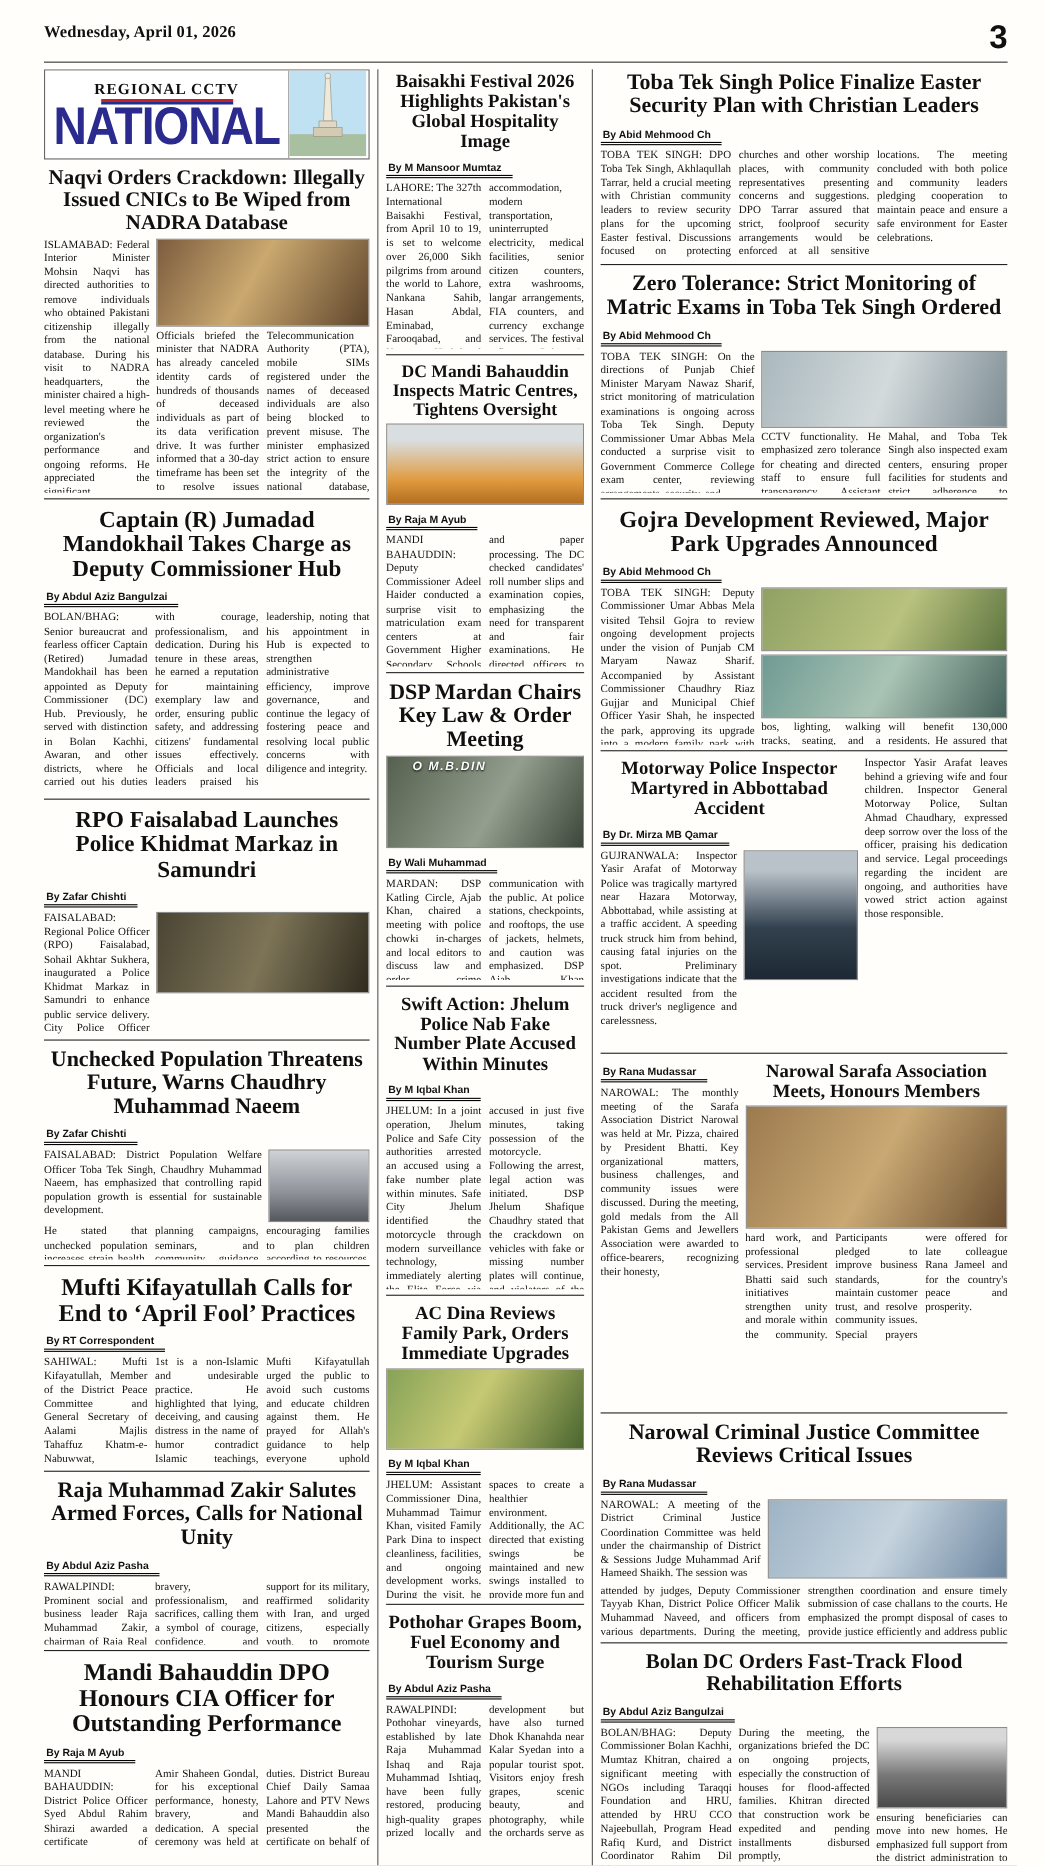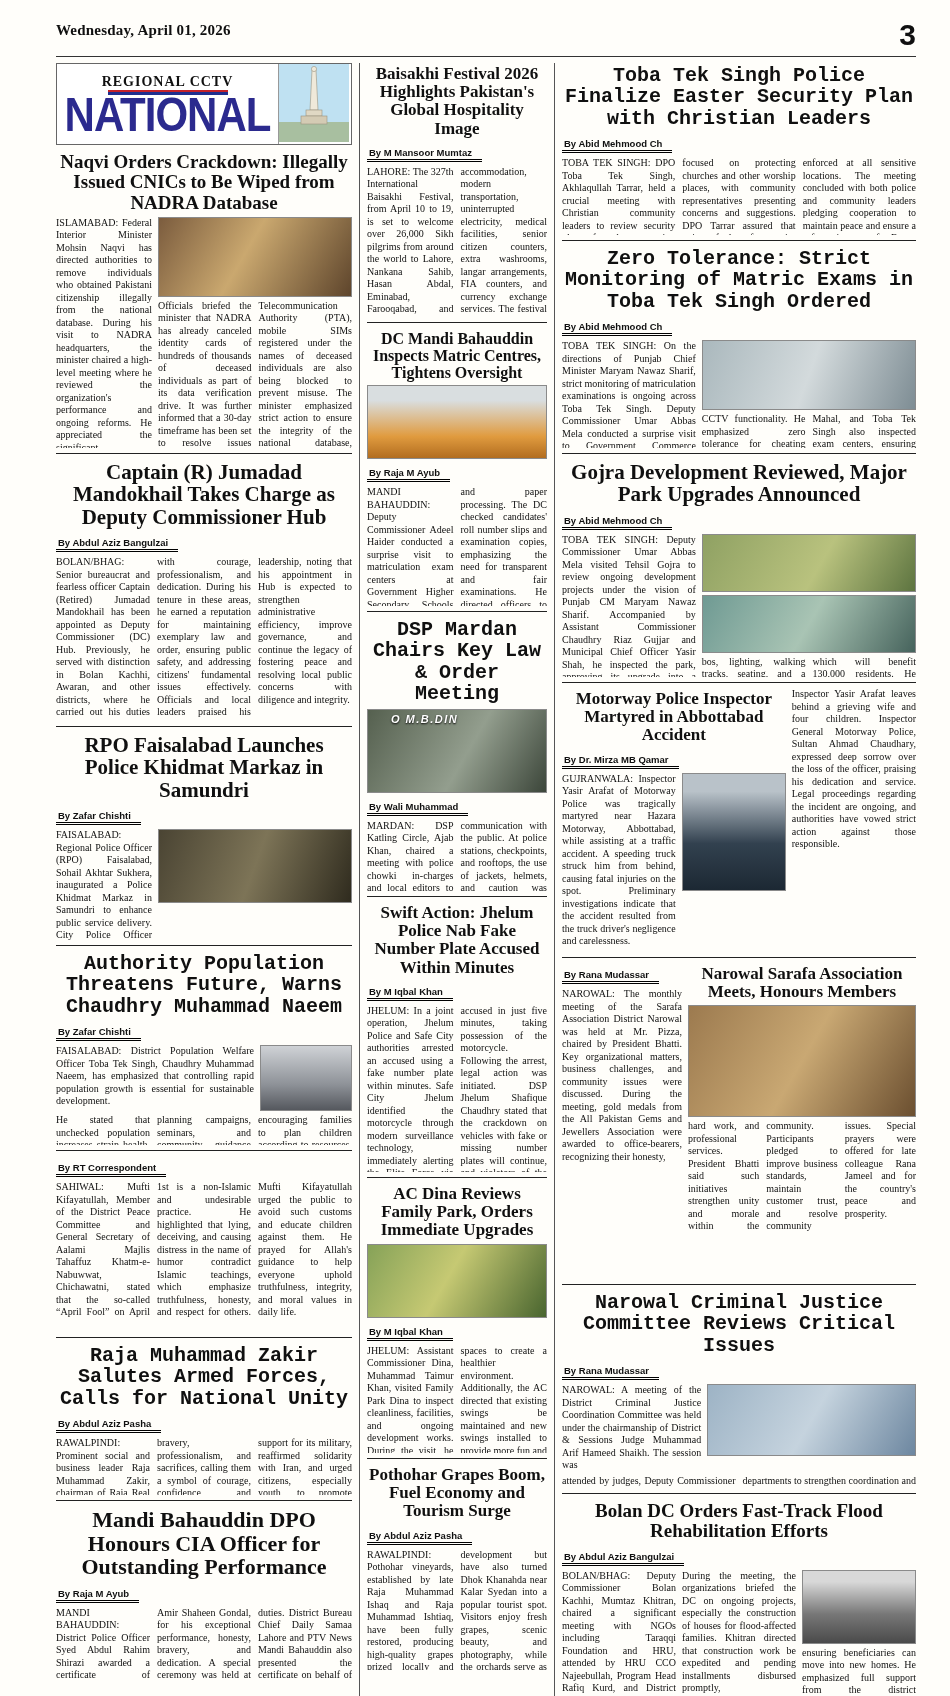--- a/index.html
+++ b/index.html
@@ -1,30 +1,30 @@
 <!DOCTYPE html>
 <html><head>
 <meta charset="utf-8">
 <style>
   html,body{margin:0;padding:0;background:#d9d9d9;}
   .page{width:950px;height:1696px;margin:0 auto;background:#fffefa;color:#101010;
         font-family:"Liberation Serif",serif;box-sizing:border-box;
-        padding:22px 34px 8px 56px;position:relative;overflow:hidden;}
+        padding:22px 34px 8px 40px;position:relative;overflow:hidden;}
   .topbar{display:flex;justify-content:space-between;align-items:flex-start;
           border-bottom:1px solid #333;padding-bottom:4px;margin-bottom:6px;height:30px;}
   .date{font-weight:bold;font-size:15px;letter-spacing:.2px;}
   .pageno{font-weight:bold;font-size:30px;line-height:.85;font-family:"Liberation Sans",sans-serif;}
   .grid{display:grid;grid-template-columns:303px 196px 1fr;}
   .colL{padding-right:7px;overflow:hidden;}
   .colM{border-left:1px solid #555;border-right:1px solid #555;padding:0 7px;overflow:hidden;}
   .colR{padding-left:7px;overflow:hidden;}
   .art{overflow:hidden;margin:0;}
   .hl{font-weight:bold;text-align:center;line-height:1.07;margin:2px 0 4px;}
   .h16{font-size:16px;}.h17{font-size:17px;}.h19{font-size:19px;}
-  .h20{font-size:20px;font-family:Liberation Mono, monospace;}.h21{font-size:21px;}.h22{font-size:22px;}
+  .h20{font-size:20px;}.h21{font-size:21px;}.h22{font-size:22px;}
   .by{margin:1px 0 4px;}
   .by span{display:inline-block;font-family:Liberation Sans, sans-serif;font-weight:bold;
            font-size:9.5px;border-bottom:3px double #000;padding:0 10px 1px 2px;}
   .bd{font-size:10px;line-height:1.25;text-align:justify;}
   .c2{column-count:2;column-gap:7px;}
   .c3{column-count:3;column-gap:7px;}
   .row{display:grid;gap:6px;}
   .ph{border:1px solid #8a8a8a;box-sizing:border-box;width:100%;}
   .ph-wrap{position:relative;}
   .overlay{position:absolute;top:4px;left:24px;color:#fff;font-family:"Liberation Sans",sans-serif;
@@ -96,31 +96,32 @@
         <div class="by"><span>By Zafar Chishti</span></div>
         <div class="row" style="grid-template-columns:96px 1fr;">
           <div class="bd">FAISALABAD: Regional Police Officer (RPO) Faisalabad, Sohail Akhtar Sukhera, inaugurated a Police Khidmat Markaz in Samundri to enhance public service delivery. City Police Officer (CPO) Faisalabad, Sahibzada Bilal Umar, was</div>
           <div class="ph" style="height:74px;background:linear-gradient(110deg,#4a4433,#7d7457 50%,#2f2b1e);"></div>
         </div>
         <div class="bd c3" style="margin-top:3px;">also present. The centre will offer multiple services under a one-window system, ensuring prompt, transparent, and efficient access for citizens. RPO Sohail Akhtar Sukhera stated that modern, well-equipped centres would reduce delays and provide relief to the public while promoting a people-friendly image of the police. Officials highlighted that Khidmat Markaz and licensing centres are key to strengthening public trust and service accessibility.</div>
       </div>
       <hr class="divider">
 
       <div class="art" style="height:194px;">
-        <div class="hl h20">Authority Population Threatens Future, Warns Chaudhry Muhammad Naeem</div>
+        <div class="hl h20">Unchecked Population Threatens Future, Warns Chaudhry Muhammad Naeem</div>
         <div class="by"><span>By Zafar Chishti</span></div>
         <div class="row" style="grid-template-columns:1fr 92px;">
           <div class="bd">FAISALABAD: District Population Welfare Officer Toba Tek Singh, Chaudhry Muhammad Naeem, has emphasized that controlling rapid population growth is essential for sustainable development.</div>
           <div class="ph" style="height:66px;background:linear-gradient(180deg,#cfd2d6,#8e9298 60%,#55585e);"></div>
         </div>
         <div class="bd c3" style="margin-top:3px;">He stated that unchecked population increases strain health, education, and basic services, making it difficult to meet public needs. The Population Welfare Department is conducting family planning campaigns, seminars, and community guidance to raise awareness. Chaudhry Naeem urged religious leaders, teachers, media, and civil society to support this national cause, encouraging families to plan children according to resources. He reaffirmed the department's commitment to ongoing public awareness efforts.</div>
       </div>
       <hr class="divider">
 
       <div class="art" style="height:176px;">
+        <div class="hl h22">Mufti Kifayatullah Calls for End to ‘April Fool’ Practices</div>
         <div class="by"><span>By RT Correspondent</span></div>
         <div class="bd c3">SAHIWAL: Mufti Kifayatullah, Member of the District Peace Committee and General Secretary of Aalami Majlis Tahaffuz Khatm-e-Nabuwwat, Chichawatni, stated that the so-called “April Fool” on April 1st is a non-Islamic and undesirable practice. He highlighted that lying, deceiving, and causing distress in the name of humor contradict Islamic teachings, which emphasize truthfulness, honesty, and respect for others. Mufti Kifayatullah urged the public to avoid such customs and educate children against them. He prayed for Allah's guidance to help everyone uphold truthfulness, integrity, and moral values in daily life.</div>
       </div>
       <hr class="divider">
 
       <div class="art" style="height:152px;">
         <div class="hl h20">Raja Muhammad Zakir Salutes Armed Forces, Calls for National Unity</div>
         <div class="by"><span>By Abdul Aziz Pasha</span></div>
         <div class="bd c3">RAWALPINDI: Prominent social and business leader Raja Muhammad Zakir, chairman of Raja Real Kings and UK-based Rajgan Liaison, praised the Pakistan Armed Forces for their bravery, professionalism, and sacrifices, calling them a symbol of courage, confidence, and national stability. He emphasized that the nation's strength lies in unity and unwavering support for its military, reaffirmed solidarity with Iran, and urged citizens, especially youth, to promote education, patriotism, and national progress for Pakistan's security and prosperity.</div>
       </div>

